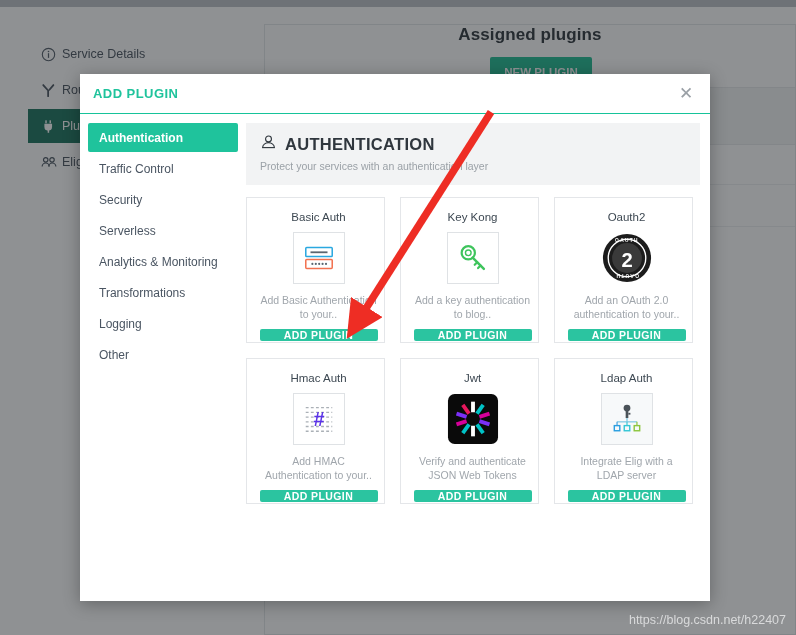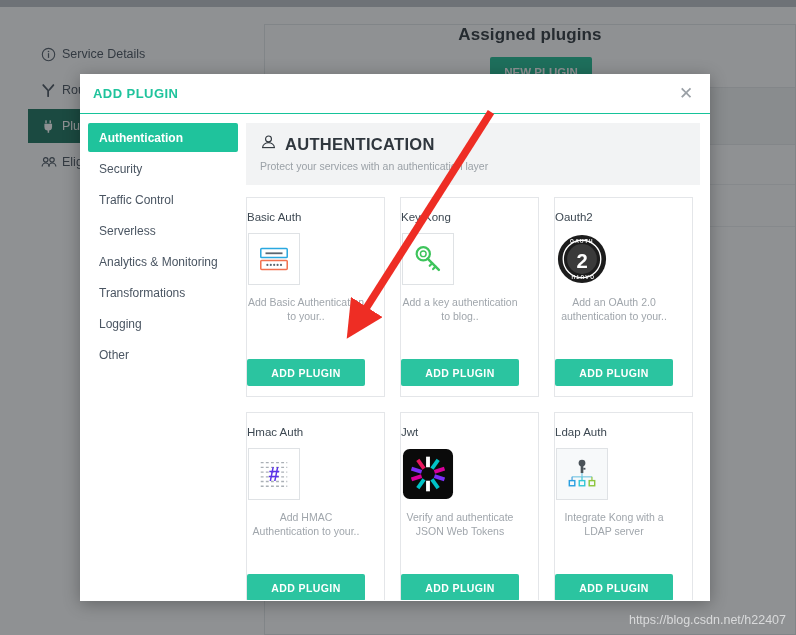--- a/index.html
+++ b/index.html
@@ -216,28 +216,29 @@
     color: #9ba1a7;
   }
 
   .card-grid {
     display: flex;
     flex-wrap: wrap;
     gap: 15px;
   }
   .plugin-card {
     width: 139px;
-    height: 200px;
+    height: 146px;
     border: 1px solid #e4e6e9;
     box-sizing: border-box;
     display: flex;
     flex-direction: column;
-    align-items: flex-start;
+    align-items: center;
     padding-top: 13px;
     background: #fff;
+    padding-left: 6px;
   }
   .card-name {
     font-size: 11.5px;
     color: #3d4852;
     margin-bottom: 9px;
   }
   .card-icon {
     width: 54px; height: 54px;
     display: flex; align-items: center; justify-content: center;
     margin-bottom: 10px;
@@ -370,22 +371,22 @@
 
   <div class="modal-header">
     <div class="modal-title">ADD PLUGIN</div>
     <div class="modal-close">✕</div>
   </div>
 
   <div class="modal-body">
 
     <div class="cat-list">
       <div class="cat-item active">Authentication</div>
+      <div class="cat-item">Traffic Control</div>
       <div class="cat-item">Security</div>
-      <div class="cat-item">Traffic Control</div>
       <div class="cat-item">Serverless</div>
       <div class="cat-item">Analytics &amp; Monitoring</div>
       <div class="cat-item">Transformations</div>
       <div class="cat-item">Logging</div>
       <div class="cat-item">Other</div>
     </div>
 
     <div class="plugin-pane">
 
       <div class="section-head">
@@ -529,21 +530,21 @@
                 <line x1="8.5" y1="22" x2="29.5" y2="22" stroke="#7ec8e3" stroke-width="1.3"></line>
                 <line x1="8.5" y1="22" x2="8.5" y2="26" stroke="#4aa3e0" stroke-width="1.3"></line>
                 <line x1="19" y1="22" x2="19" y2="26" stroke="#3fc8d8" stroke-width="1.3"></line>
                 <line x1="29.5" y1="22" x2="29.5" y2="26" stroke="#8dc63f" stroke-width="1.3"></line>
                 <rect x="5.6" y="26" width="5.8" height="5.4" fill="none" stroke="#2a9fe0" stroke-width="1.5"></rect>
                 <rect x="16.1" y="26" width="5.8" height="5.4" fill="none" stroke="#35c6d6" stroke-width="1.5"></rect>
                 <rect x="26.6" y="26" width="5.8" height="5.4" fill="none" stroke="#8dc63f" stroke-width="1.5"></rect>
               </svg>
             </div>
           </div>
-          <div class="card-desc">Integrate Kong with a LDAP server</div>
+          <div class="card-desc">Integrate Elig with a LDAP server</div>
           <div class="card-btn">ADD PLUGIN</div>
         </div>
 
       </div>
     </div>
   </div>
 </div>
 
 <svg id="arrow">
   <defs>

